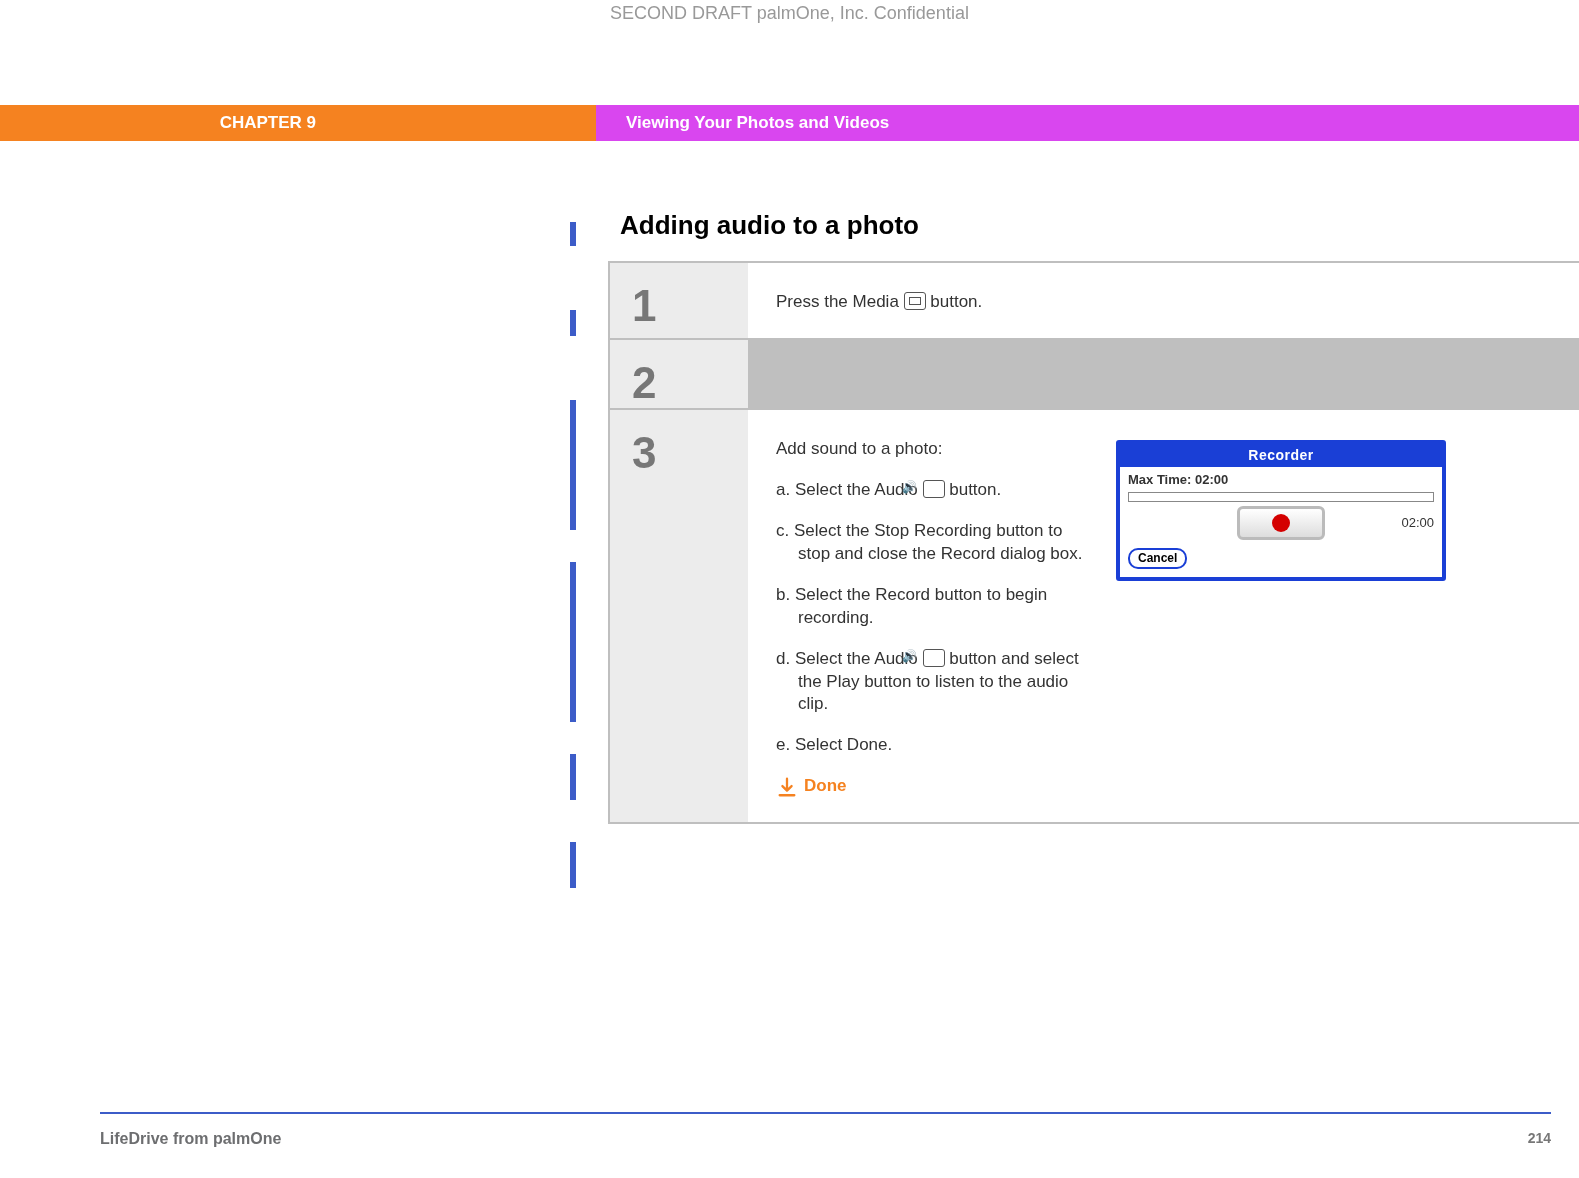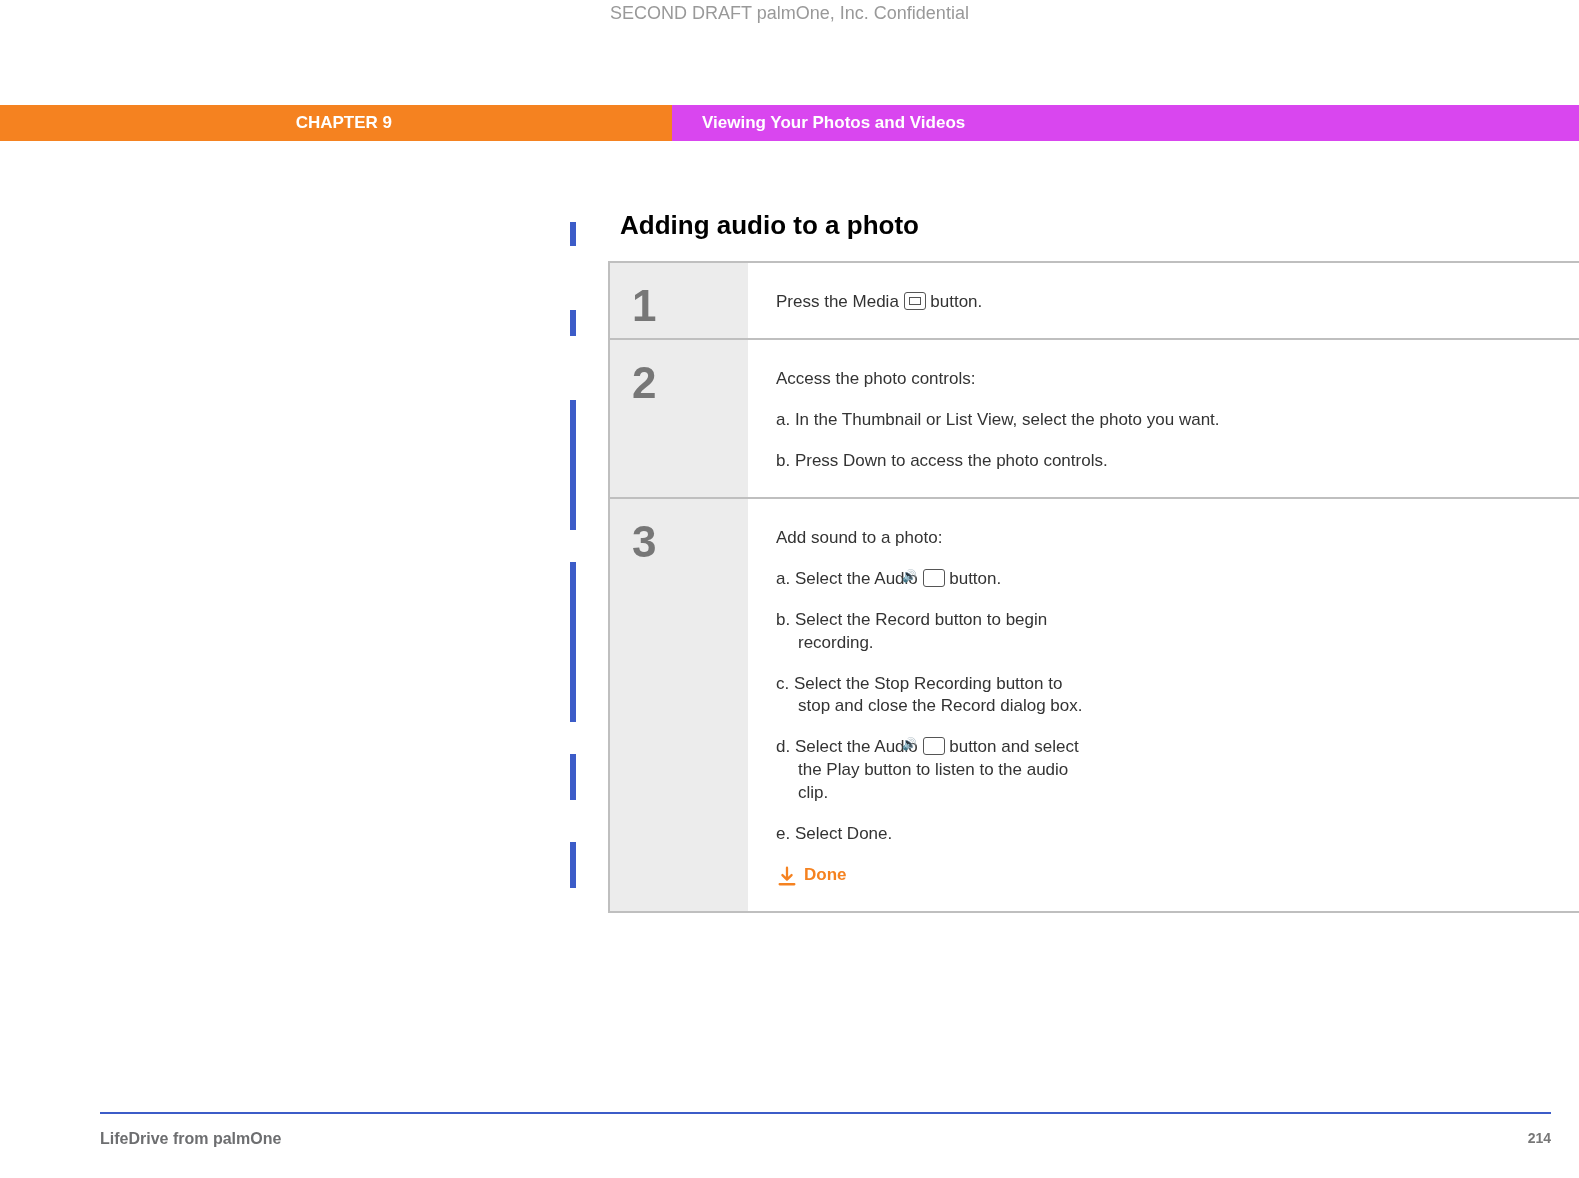--- a/index.html
+++ b/index.html
@@ -26,21 +26,21 @@
     left: 0;
     right: 0;
     display: flex;
     height: 36px;
   }
   .chapter-left {
     background: #f58220;
     color: #fff;
     font-weight: bold;
     font-size: 17px;
-    width: 672px;
+    width: 596px;
     display: flex;
     align-items: center;
     justify-content: flex-end;
     padding-right: 280px;
     padding-left: 6px;
   }
   .chapter-right {
     background: #d946ef;
     color: #fff;
     font-weight: bold;
@@ -240,51 +240,64 @@
         <p>
           <span>Press the Media </span>
           <span class="inline-icon media"></span>
           <span> button.</span>
         </p>
       </div>
     </div>
 
     <div class="step">
       <div class="step-num">2</div>
-      <div class="step-body">
-        <p>Access the photo controls:</p>
-        <p class="sub">a.  In the Thumbnail or List View, select the photo you want.</p>
-        <p class="sub">b.  Press Down to access the photo controls.</p>
-      </div>
     </div>
 
     <div class="step">
       <div class="step-num">3</div>
       <div class="step-body">
         <div class="step3-row">
           <div class="step3-text">
             <p>Add sound to a photo:</p>
             <p class="sub">
               <span>a.  Select the Audio </span><span class="inline-icon audio"></span><span> button.</span>
             </p>
+            <p class="sub">c.  Select the Stop Recording button to stop and close the Record dialog box.</p>
             <p class="sub">b.  Select the Record button to begin recording.</p>
-            <p class="sub">c.  Select the Stop Recording button to stop and close the Record dialog box.</p>
             <p class="sub">
               <span>d.  Select the Audio </span><span class="inline-icon audio"></span><span> button and select the Play button to listen to the audio clip.</span>
             </p>
             <p class="sub">e.  Select Done.</p>
             <div class="done-row">
               <span class="done-arrow">
                 <svg viewBox="0 0 24 24">
                     <path d="M12 3 v13 M12 16 l-5 -5 M12 16 l5 -5 M4 21 h16" stroke="#f58220" stroke-width="2.5" fill="none" stroke-linecap="round"></path>
                   </svg>
               </span>
               <span>Done</span>
             </div>
           </div>
+          <div class="recorder-fig">
+            <div class="recorder">
+              <div class="recorder-title">Recorder</div>
+              <div class="recorder-inner">
+                <div class="rec-max">Max Time:  02:00</div>
+                <div class="rec-bar-row">
+                  <div class="rec-progress"></div>
+                </div>
+                <div class="rec-ctrl-row">
+                  <div class="rec-btn">
+                    <div class="rec-dot"></div>
+                  </div>
+                  <div class="rec-time">02:00</div>
+                </div>
+                <span class="rec-cancel">Cancel</span>
+              </div>
+            </div>
+          </div>
         </div>
       </div>
     </div>
 
   </div>
 </div>
 
 <div class="footer">
   <span>LifeDrive from palmOne</span>
   <span class="pagenum">214</span>

